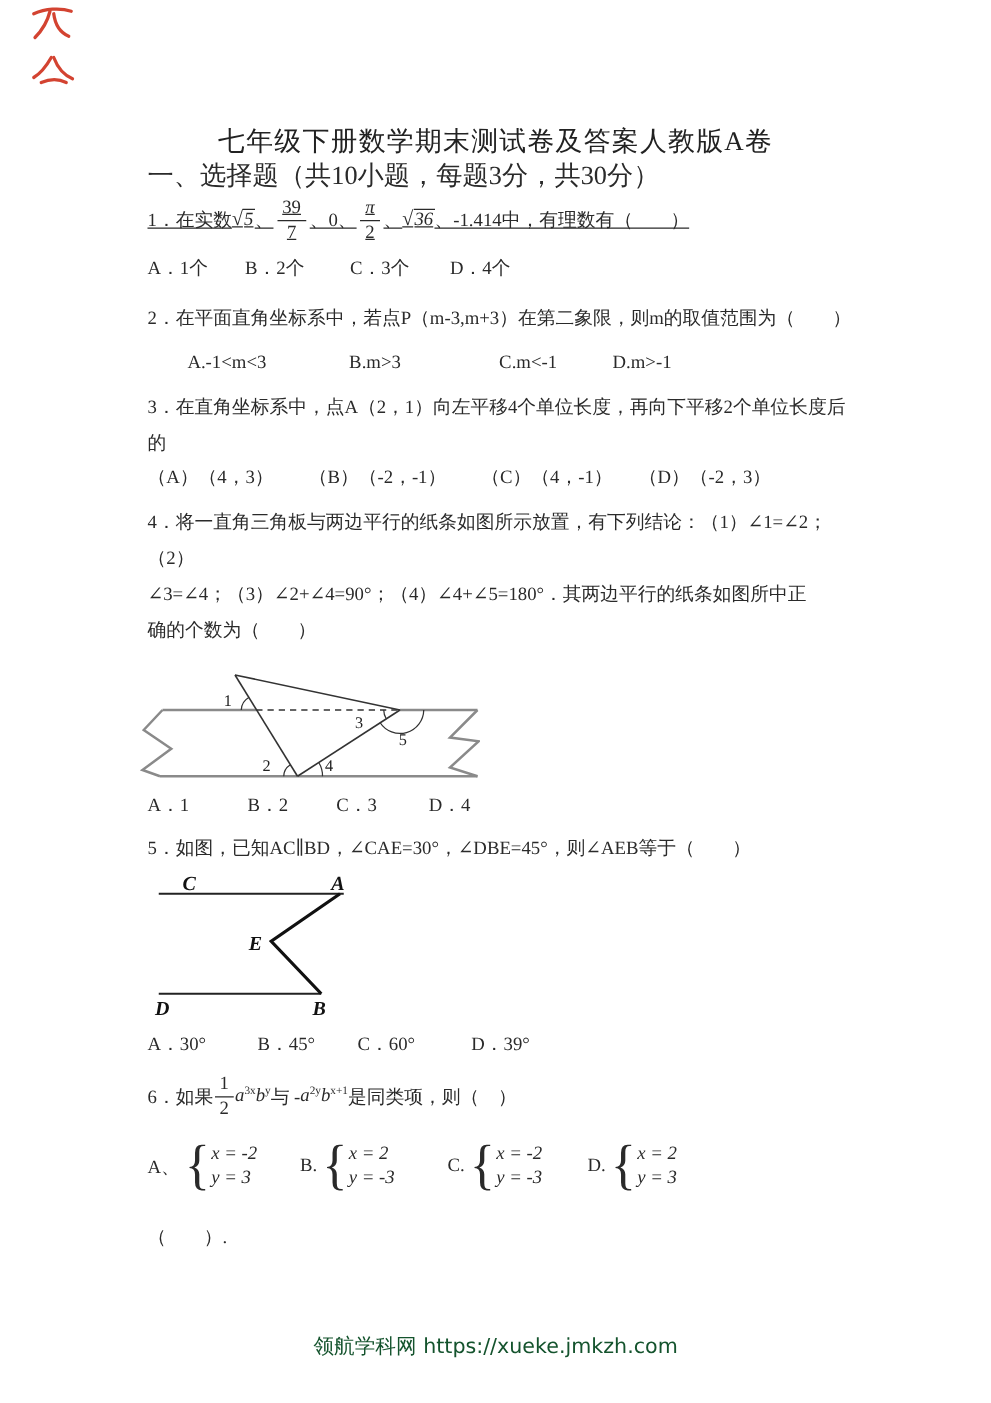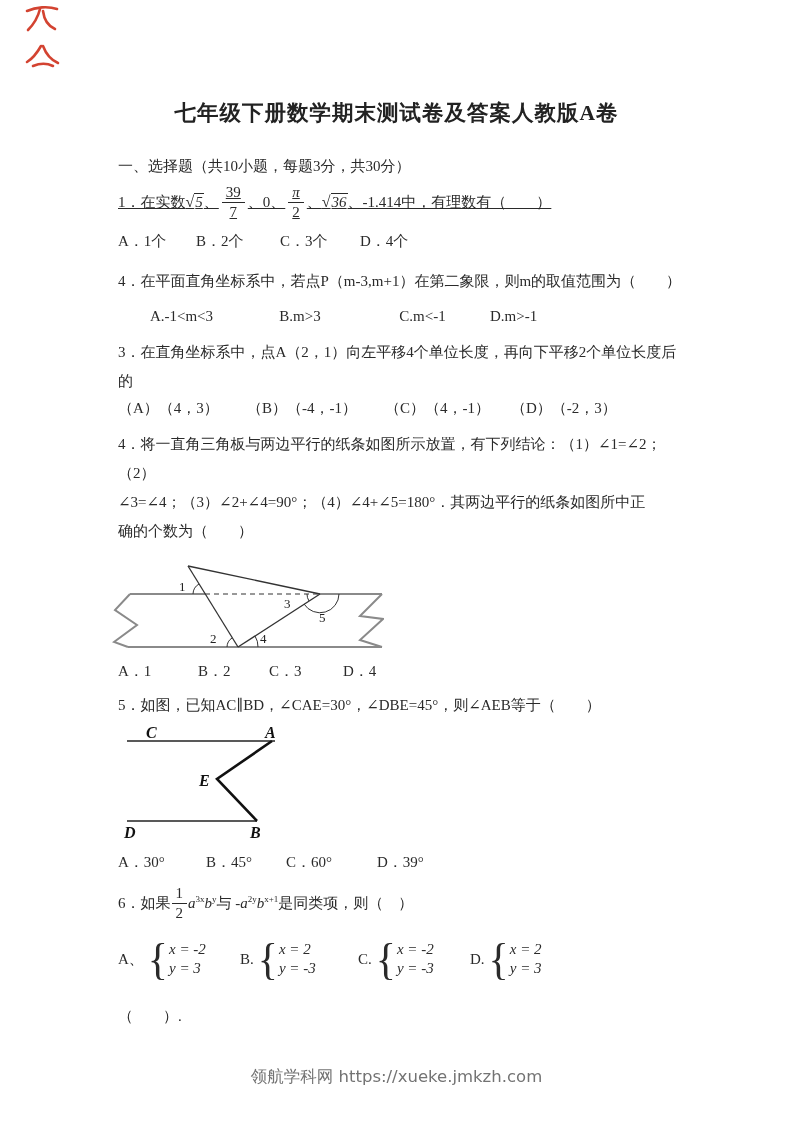--- a/index.html
+++ b/index.html
@@ -2,24 +2,24 @@
 <html><head>
 <meta charset="utf-8">
 <style>
   html,body{margin:0;padding:0;background:#fff;}
   .page{
     position:relative;width:793px;height:1122px;background:#ffffff;overflow:hidden;
     font-family:"Liberation Serif","DejaVu Serif",serif;color:#2a2a2a;font-size:15px;
   }
   .title{
     padding-top:98px;text-align:center;font-size:21.5px;letter-spacing:1px;
-    font-weight:700;color:#222;line-height:30px;
+    font-weight:400;color:#222;line-height:30px;
   }
   .content{margin-left:118px;width:566px;}
-  .section-heading{margin-top:28px;font-size:15px;line-height:20px;}
+  .section-heading{margin-top:2px;font-size:21px;line-height:20px;}
   .qline{line-height:29px;}
   .q-row{display:flex;align-items:center;flex-wrap:nowrap;}
   .q1-row{margin-top:3px;height:46px;text-decoration:underline;}
   .optrow{display:flex;align-items:baseline;margin-top:6px;line-height:20px;}
   .optrow .opt{flex:0 0 auto;white-space:nowrap;}
   .q2-text{margin-top:16px;}
   .q2-opts{margin-top:10px;text-align:center;}
   .q3-block{margin-top:12px;}
   .q4-block{margin-top:12px;}
   .q7-block{margin-top:10px;line-height:36px;}
@@ -37,21 +37,21 @@
   .sqrt .radsym{font-style:normal;font-size:16px;}
   .sqrt .radicand{border-top:1.2px solid #2a2a2a;padding:0 1px;}
   sup{font-size:9px;vertical-align:super;line-height:0;}
   .sys{display:flex;align-items:center;flex:0 0 auto;}
   .sys-label{margin-right:4px;}
   .brace{font-size:42px;font-weight:300;transform:scaleY(1.05);display:inline-block;line-height:1;margin-right:1px;color:#2a2a2a;}
   .sys-eqs{display:inline-block;line-height:19px;font-style:italic;}
   .sys-eqs i{display:block;font-style:italic;}
   .footer{
     position:absolute;top:1066px;left:0;width:100%;text-align:center;
-    color:#737373;font-size:16.5px;font-family:"DejaVu Sans","Liberation Sans",sans-serif;
+    color:#14532d;font-size:16.5px;font-family:"DejaVu Sans","Liberation Sans",sans-serif;
   }
   .redmarks{position:absolute;left:20px;top:2px;}
   svg text{font-family:"Liberation Serif","DejaVu Serif",serif;}
   .figlabel{font-size:13px;fill:#222;}
   .figlabel2{font-size:16px;font-weight:bold;font-style:italic;fill:#111;}
 </style>
 </head>
 <body>
 
 <div class="page">
@@ -90,34 +90,34 @@
       <span class="sqrt"><span class="radsym">√</span><span class="radicand">36</span></span>
       <span>、-1.414中，有理数有（　　）</span>
     </div>
     <div class="optrow">
       <span class="opt" style="width:78px">A．1个</span>
       <span class="opt" style="width:84px">B．2个</span>
       <span class="opt" style="width:80px">C．3个</span>
       <span class="opt">D．4个</span>
     </div>
 
-    <div class="qline q2-text">4．在平面直角坐标系中，若点P（m-3,m+1）在第二象限，则m的取值范围为（　　）</div>
+    <div class="qline q2-text">2．在平面直角坐标系中，若点P（m-3,m+3）在第二象限，则m的取值范围为（　　）</div>
     <div class="optrow q2-opts">
       <span class="opt" style="width:127px">A.-1&lt;m&lt;3</span>
       <span class="opt" style="width:110px">B.m&gt;3</span>
       <span class="opt" style="width:135px">C.m&lt;-1</span>
       <span class="opt">D.m&gt;-1</span>
     </div>
 
     <div class="q3-block">
       <div class="qline">3．在直角坐标系中，点A（2，1）向左平移4个单位长度，再向下平移2个单位长度后的</div>
     </div>
     <div class="optrow" style="margin-top:2px">
       <span class="opt" style="width:129px">（A）（4，3）</span>
-      <span class="opt" style="width:138px">（B）（-4，-1）</span>
+      <span class="opt" style="width:138px">（B）（-2，-1）</span>
       <span class="opt" style="width:126px">（C）（4，-1）</span>
       <span class="opt">（D）（-2，3）</span>
     </div>
 
     <div class="q4-block">
       <div class="qline">4．将一直角三角板与两边平行的纸条如图所示放置，有下列结论：（1）∠1=∠2；（2）</div>
       <div class="qline">∠3=∠4；（3）∠2+∠4=90°；（4）∠4+∠5=180°．其两边平行的纸条如图所中正</div>
       <div class="qline">确的个数为（　　）</div>
     </div>
 

